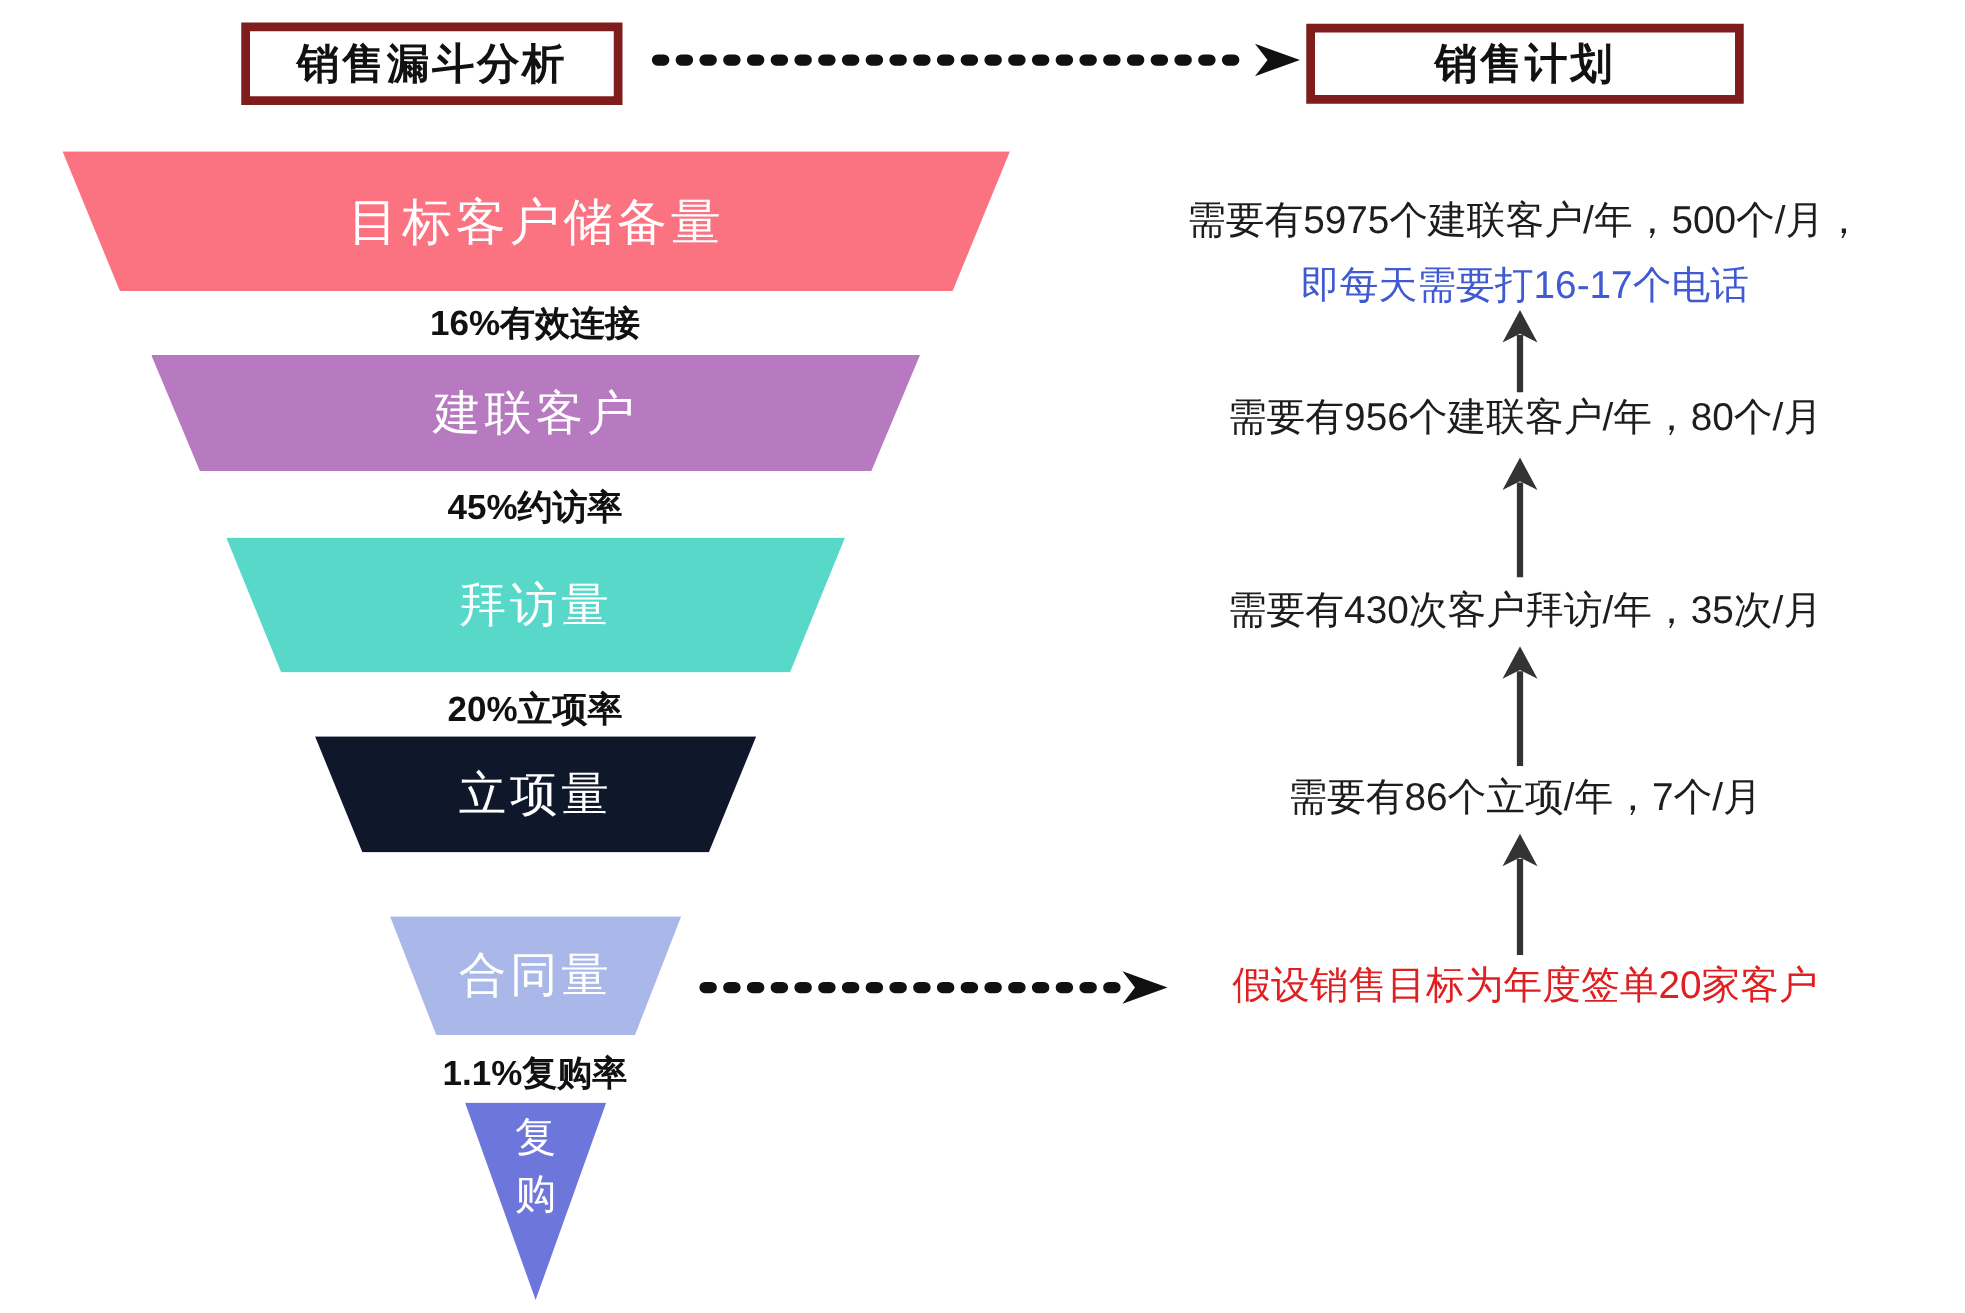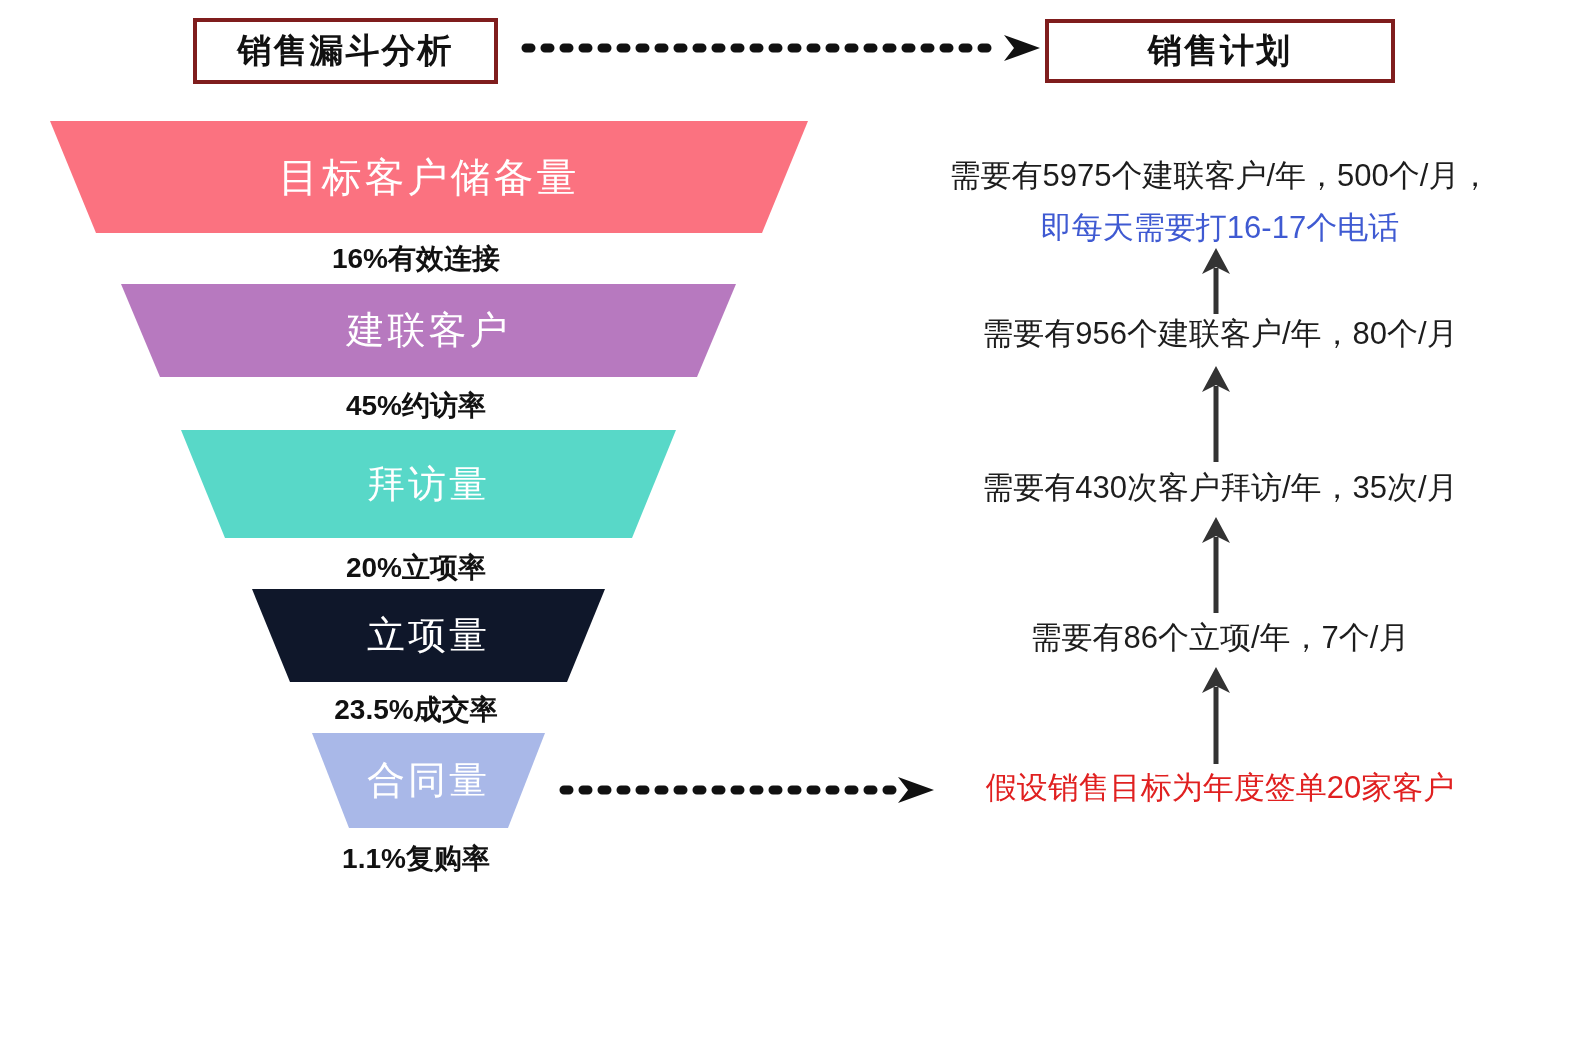--- a/index.html
+++ b/index.html
@@ -1,40 +1,40 @@
 <!DOCTYPE html>
 <html style="--blue: #3f5ad2; --red: #e02020;"><head>
 <meta charset="utf-8">
 <style>
   html,body{margin:0;padding:0;background:#ffffff;}
   body{font-family:"Liberation Sans","DejaVu Sans",sans-serif;}
   .canvas{position:relative;width:1572px;height:1050px;background:#fff;overflow:hidden;}
 
   
-  .titlebox{position:absolute;box-sizing:border-box;border:4px solid #7f1d1d;background:#fff;
+  .titlebox{position:absolute;box-sizing:border-box;border:7px solid #7f1d1d;background:#fff;
             display:flex;align-items:center;justify-content:center;
             font-size:34px;font-weight:bold;color:#111;letter-spacing:2px;}
   .titlebox.left{left:193px;top:18px;width:305px;height:66px;}
   .titlebox.right{left:1045px;top:19px;width:350px;height:64px;}
 
   
   .lv{position:absolute;display:flex;align-items:center;justify-content:center;
       color:#fff;font-weight:normal;font-size:38px;letter-spacing:3px;
       clip-path:polygon(0 0,100% 0,calc(100% - var(--in)) 100%,var(--in) 100%);}
   .lv1{left:50px;top:121px;width:758px;height:112px;--in:46px;font-size:40px;}
   .lv2{left:121px;top:284px;width:615px;height:93px;--in:39px;}
   .lv3{left:181px;top:430px;width:495px;height:108px;--in:44px;}
   .lv4{left:252px;top:589px;width:353px;height:93px;--in:38px;}
   .lv5{left:312px;top:733px;width:233px;height:95px;--in:37px;}
   .lv6{left:372px;top:882px;width:113px;height:152px;clip-path:polygon(0 0,100% 0,50% 100%);
        align-items:flex-start;padding-top:6px;font-size:33px;letter-spacing:0;}
   .lv6 .stack{display:block;width:36px;word-break:break-all;line-height:1.35;text-align:center;}
 
   
-  .rate{position:absolute;left:216px;width:400px;text-align:center;
+  .rate{position:absolute;left:228px;width:400px;text-align:center;
         font-size:28px;font-weight:bold;color:#111;}
   .rate1{top:240px;} .rate2{top:387px;} .rate3{top:549px;} .rate4{top:691px;} .rate5{top:840px;}
 
   
   .plan{position:absolute;left:890px;width:660px;text-align:center;color:#1d1d1d;
         font-size:31px;font-weight:500;line-height:52px;}
   .plan1{top:150px;}
   .plan2{top:314px;line-height:40px;}
   .plan3{top:468px;line-height:40px;}
   .plan4{top:618px;line-height:40px;}
@@ -72,27 +72,29 @@
   <div class="rate rate2">45%约访率</div>
 
   <div class="lv lv3" style="background: rgb(88, 216, 200);">
     <span>拜访量</span>
   </div>
   <div class="rate rate3">20%立项率</div>
 
   <div class="lv lv4" style="background: #0f172a;">
     <span>立项量</span>
   </div>
-  <div class="rate rate4">23.5%成交率</div>
 
   <div class="lv lv5" style="background: rgb(169, 184, 232);">
     <span>合同量</span>
   </div>
   <div class="rate rate5">1.1%复购率</div>
 
+  <div class="lv lv6" style="background: rgb(109, 118, 218);">
+    <span class="stack">复购</span>
+  </div>
 
   <svg class="arrow-svg" style="left:558px;top:776px;" width="378" height="28" viewBox="0 0 378 28">
     <line x1="6" y1="14" x2="336" y2="14" stroke="#111" stroke-width="9" stroke-dasharray="5 14" stroke-linecap="round"></line>
     <polygon points="340,1 376,14 340,27 350,14" fill="#111"></polygon>
   </svg>
 
   <div class="plan plan1">
     <div>需要有5975个建联客户/年，500个/月，</div>
     <div class="blue">即每天需要打16-17个电话</div>
   </div>

